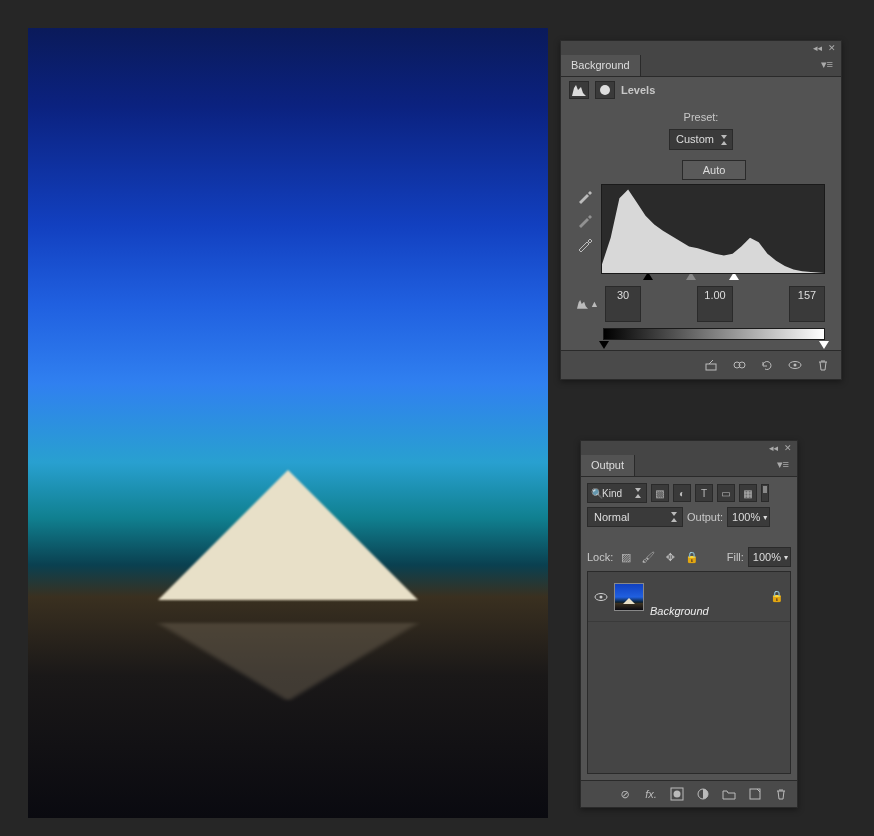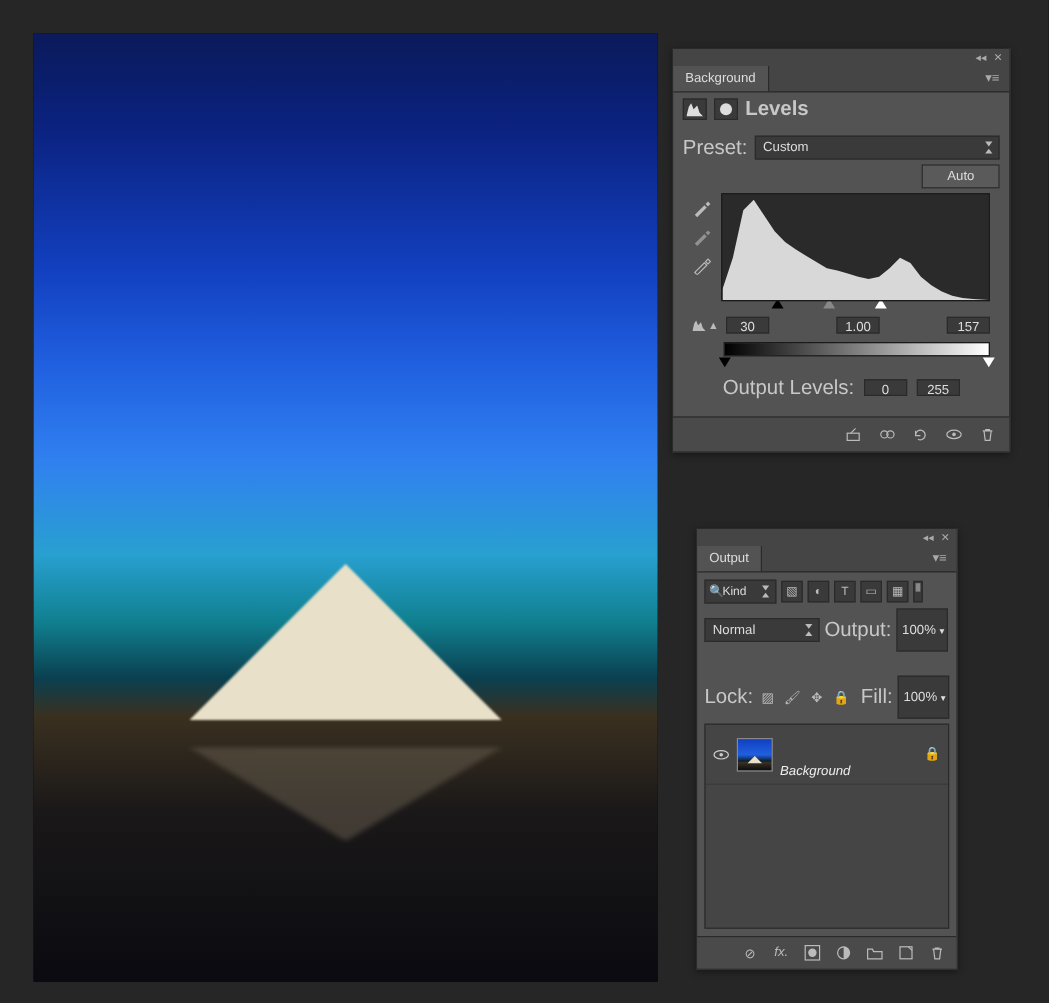--- a/index.html
+++ b/index.html
@@ -103,22 +103,22 @@
     display: flex; align-items: center; gap: 6px;
     padding: 4px 8px 8px 8px;
   }
   .levels-thumb, .mask-thumb {
     width: 20px; height: 18px;
     background: #3a3a3a;
     border: 1px solid #2a2a2a;
     display: flex; align-items: center; justify-content: center;
   }
   .levels-thumb svg, .mask-thumb svg { width: 14px; height: 12px; }
-  .row { display: flex; align-items: flex-start; gap: 6px; margin: 4px 0; }
-  .lbl { font-size: 17px; color: #c8c8c8; }
+  .row { display: flex; align-items: center; gap: 6px; margin: 4px 0; flex-direction: column; }
+  .lbl { font-size: 11px; color: #c8c8c8; }
   .select {
     background: #3a3a3a;
     border: 1px solid #2a2a2a;
     color: #ddd;
     font-size: 11px;
     padding: 2px 18px 2px 6px;
     position: relative;
     flex: 1;
     height: 20px;
     line-height: 15px;
@@ -169,21 +169,21 @@
     display: flex; align-items: center; gap: 6px;
     padding: 6px 8px 0 8px;
   }
   .level-clip-icon { width: 22px; height: 16px; color: #bbb; display:flex; align-items:center; gap:2px; }
   .num {
     background: #3a3a3a;
     border: 1px solid #2a2a2a;
     color: #ddd;
     font-size: 11px;
     width: 36px;
-    height: 14px;
+    height: 36px;
     text-align: center;
     line-height: 16px;
   }
   .gradient-bar {
     margin: 6px 8px 2px 34px;
     height: 12px;
     background: linear-gradient(to right, #000, #fff);
     border: 1px solid #1a1a1a;
     position: relative;
   }
@@ -211,21 +211,21 @@
   .layer-filter-row {
     display:flex; align-items:center; gap:4px; margin-bottom:4px;
   }
   .filter-icn {
     width:18px;height:18px;border:1px solid #2a2a2a;background:#3a3a3a;
     display:flex;align-items:center;justify-content:center;cursor:pointer;color:#bbb;font-size:10px;
   }
   .filter-toggle { width:8px;height:18px;background:#3a3a3a;border:1px solid #2a2a2a;position:relative;cursor:pointer;}
   .filter-toggle::after{content:"";position:absolute;top:1px;left:1px;right:1px;height:7px;background:#888;}
   .blend-row { display:flex;gap:4px;align-items:center;margin-bottom:20px;}
-  .pct-input{display:flex;align-items:center;background:#3a3a3a;border:1px solid #2a2a2a;height:36px;padding:0 2px 0 4px;color:#ddd;font-size:11px;cursor:text;}
+  .pct-input{display:flex;align-items:center;background:#3a3a3a;border:1px solid #2a2a2a;height:20px;padding:0 2px 0 4px;color:#ddd;font-size:11px;cursor:text;}
   .pct-arrow{margin-left:3px;font-size:8px;cursor:pointer;}
   .lock-row{display:flex;align-items:center;gap:4px;margin-bottom:4px;}
   .lock-icn{width:18px;height:18px;display:flex;align-items:center;justify-content:center;cursor:pointer;color:#bbb;}
   .layer-list{flex:1;background:#454545;border:1px solid #2a2a2a;overflow:auto;}
   .layer{display:flex;align-items:center;padding:4px 6px;gap:6px;border-bottom:1px solid #3a3a3a;}
   .layer.sel{background:#5a6a88;}
   .eye{width:14px;height:14px;cursor:pointer;color:#ccc;}
   .thumb{width:30px;height:28px;border:1px solid #888;background:#2a2a2a;display:flex;align-items:center;justify-content:center;}
   .thumb.sel{border:2px solid #fff;}
   .mask-thumb-l{width:30px;height:28px;border:1px solid #888;background:#000;position:relative;}
@@ -321,25 +321,20 @@
       <div class="num">30</div>
       <div style="flex:1;text-align:center"><span class="num" style="display:inline-block">1.00</span></div>
       <div class="num">157</div>
     </div>
 
     <div class="gradient-bar">
       <div class="grad-tri" style="left:-5px;border-top-color:#000"></div>
       <div class="grad-tri" style="right:-5px;border-top-color:#fff"></div>
     </div>
 
-    <div class="output-row">
-      <span class="lbl">Output Levels:</span>
-      <div class="num">0</div>
-      <div class="num">255</div>
-    </div>
   </div>
 
   <div class="props-footer">
     <div class="footer-icn">
         <svg width="14" height="14" viewBox="0 0 14 14">
           <rect x="2" y="6" width="10" height="6" fill="none" stroke="currentColor"></rect>
           <path d="M5 6 L9 2" stroke="currentColor"></path>
         </svg>
       </div>
     <div class="footer-icn">

